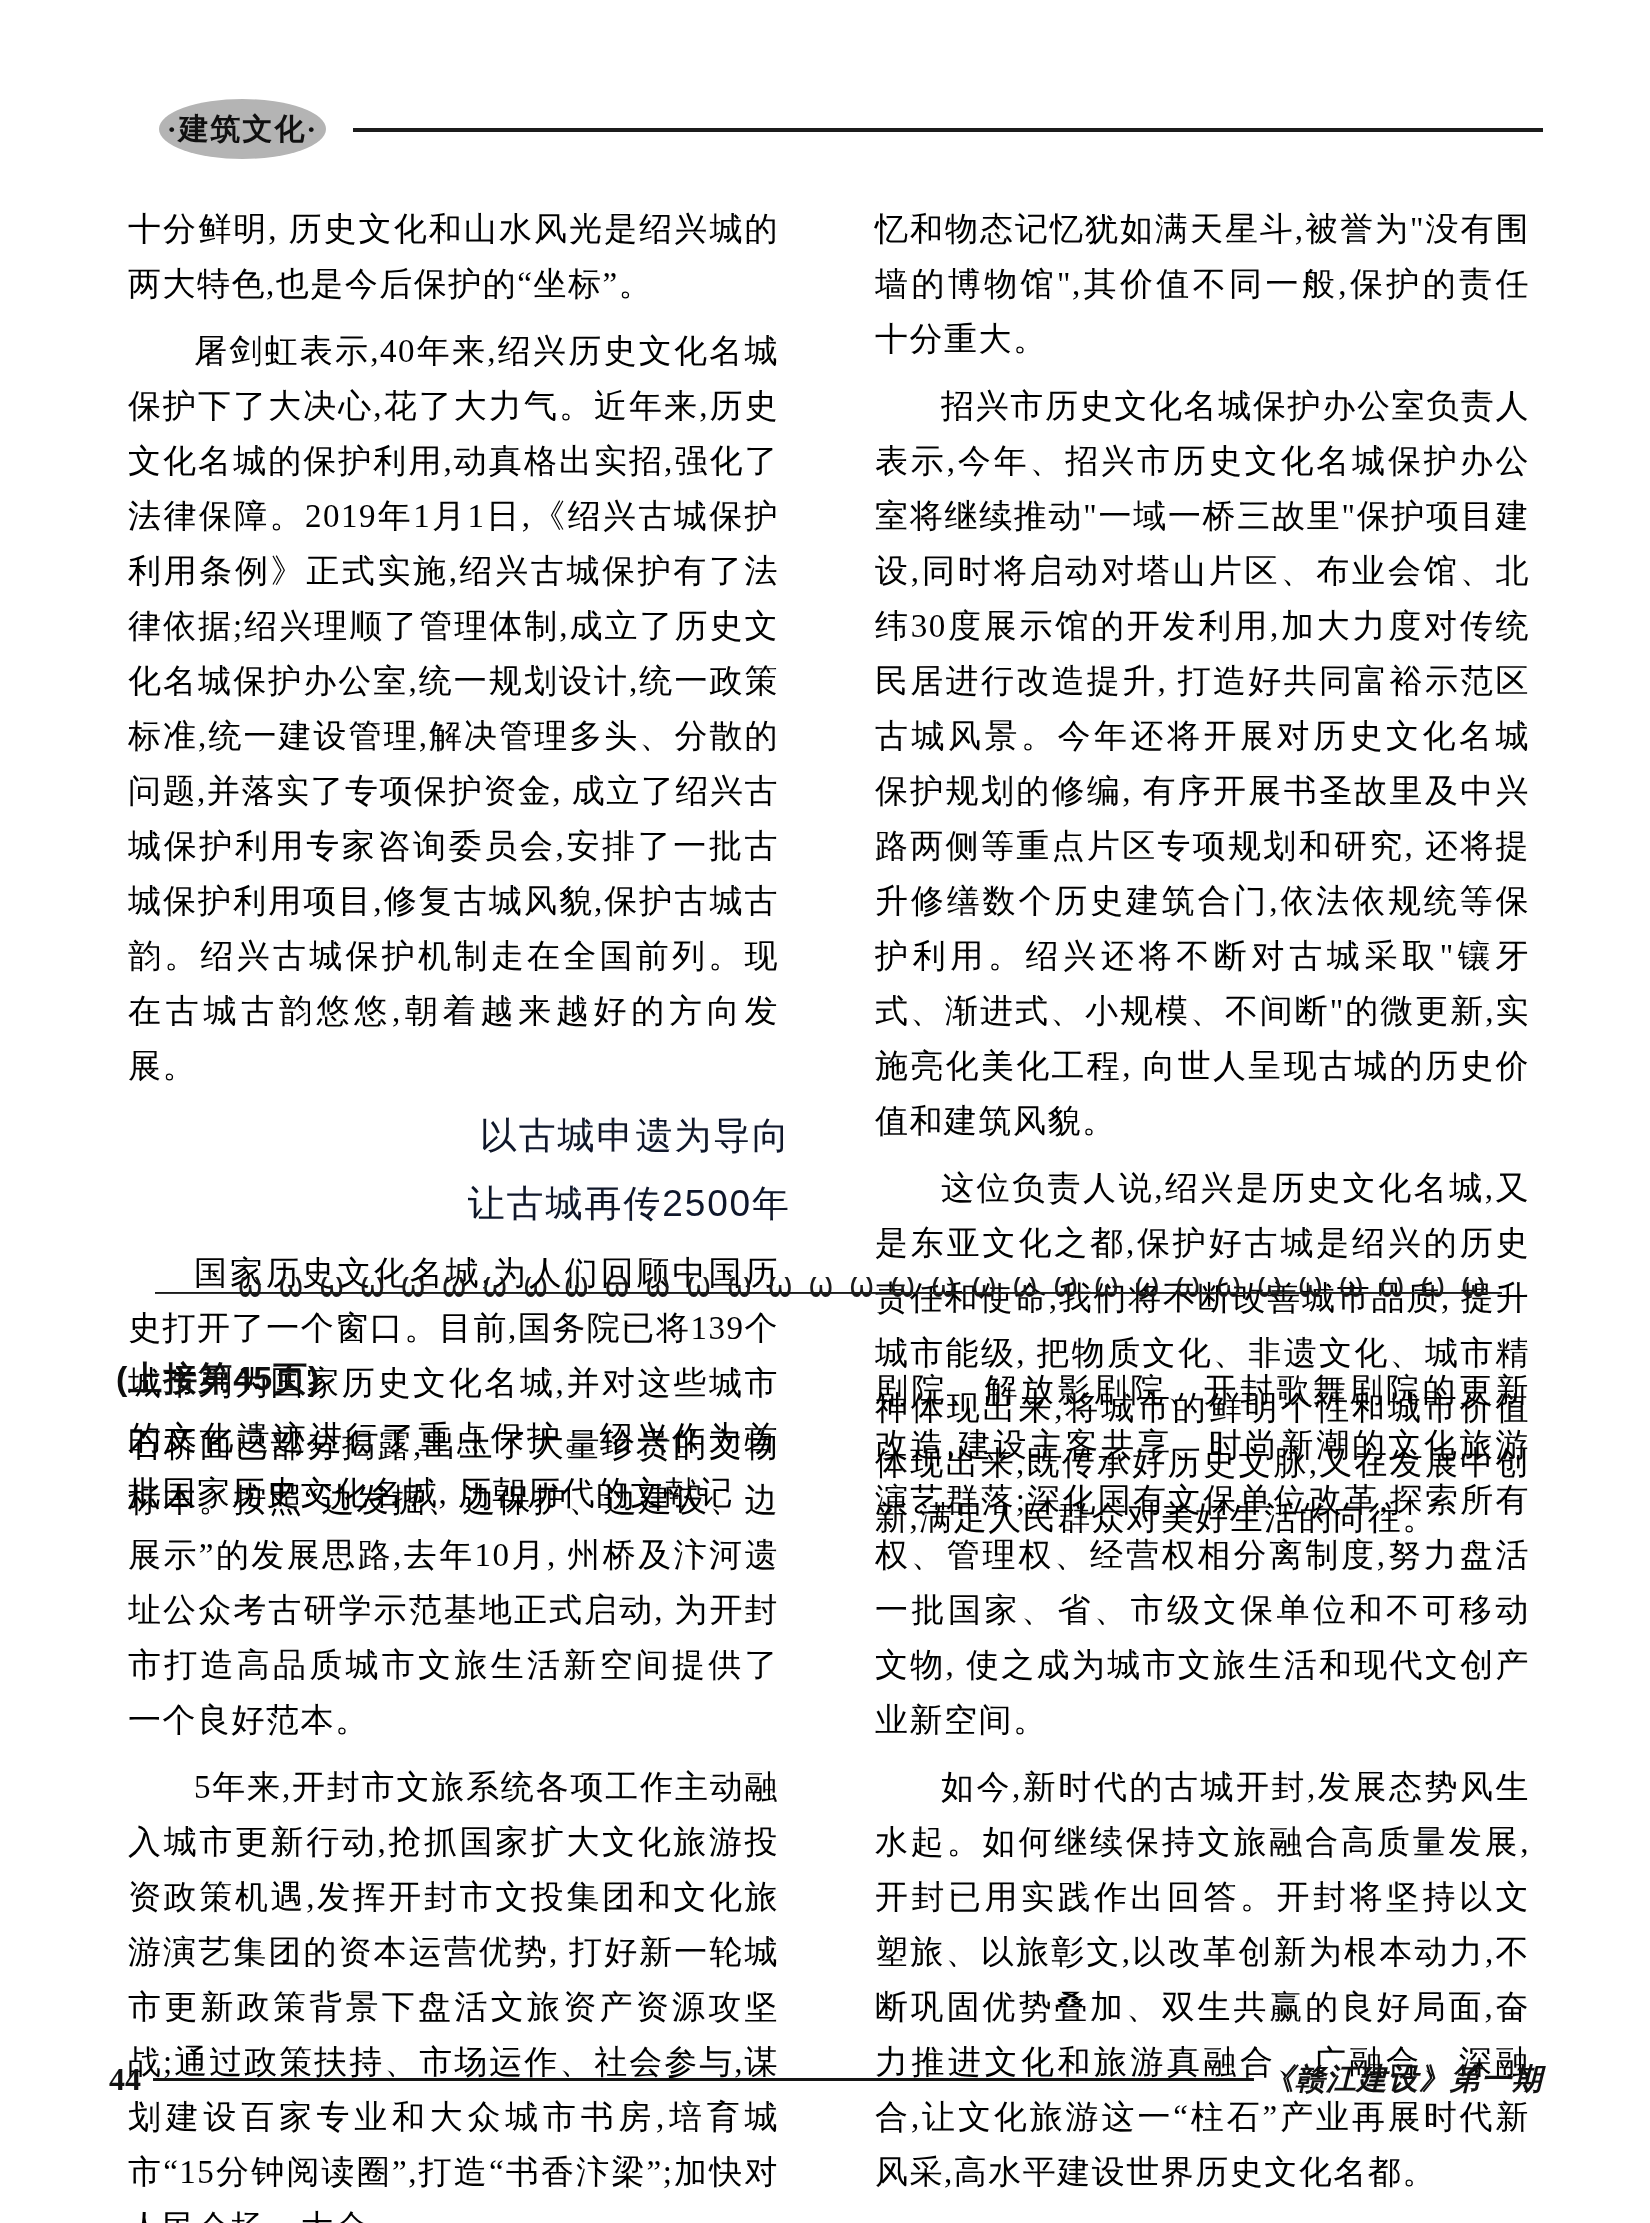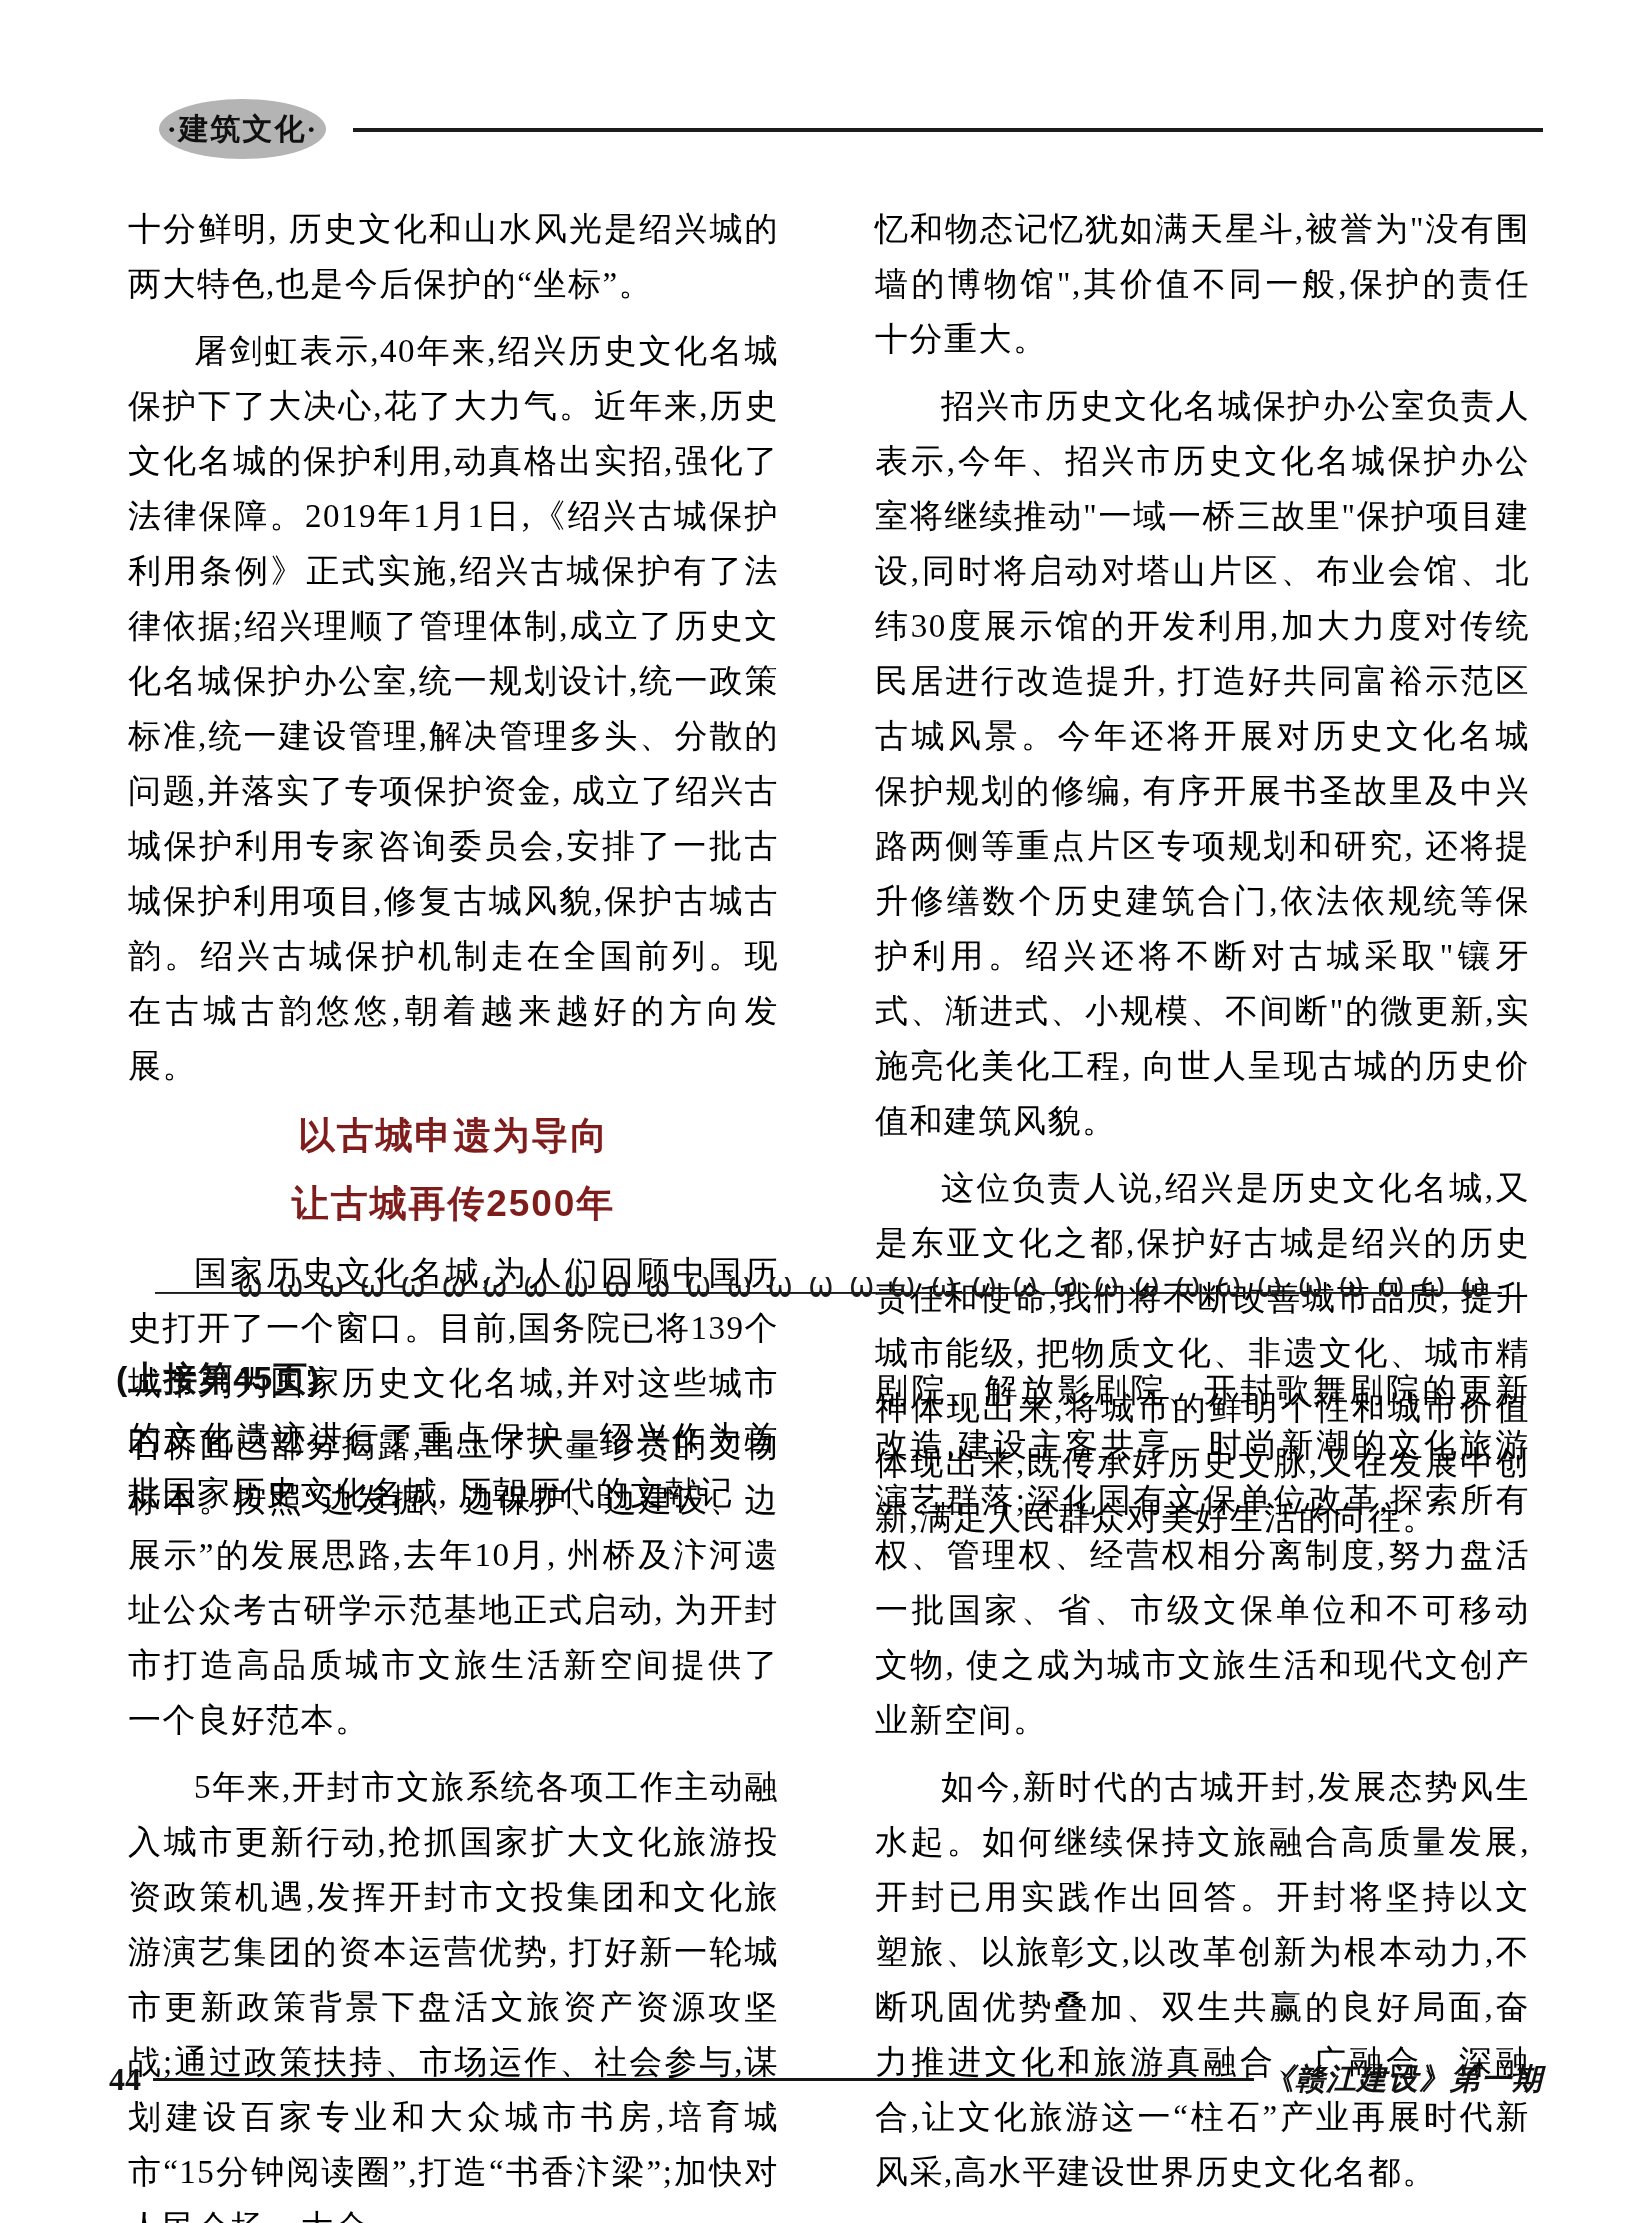--- a/index.html
+++ b/index.html
@@ -68,26 +68,26 @@
     line-height: 55px;
     text-align: justify;
     letter-spacing: 1.5px;
     color: #000000;
   }
   .indent { text-indent: 2em; }
 
   .heading {
     margin: 7.8px 0 5.8px 0;
     font-family: "Liberation Sans", "DejaVu Sans", sans-serif;
-    font-weight: bold;
+    font-weight: normal;
     font-size: 37px;
     line-height: 60px;
-    text-align: center;
+    text-align: right;
     letter-spacing: 1.9px;
-    color: #7f1d1d;
+    color: #0f172a;
   }
 
   .cont-note {
     margin: 0 0 1.9px 0;
     font-family: "Liberation Sans", "DejaVu Sans", sans-serif;
     font-weight: bold;
     font-size: 34px;
     line-height: 55px;
     letter-spacing: 1px;
     color: #0e0e0e;

